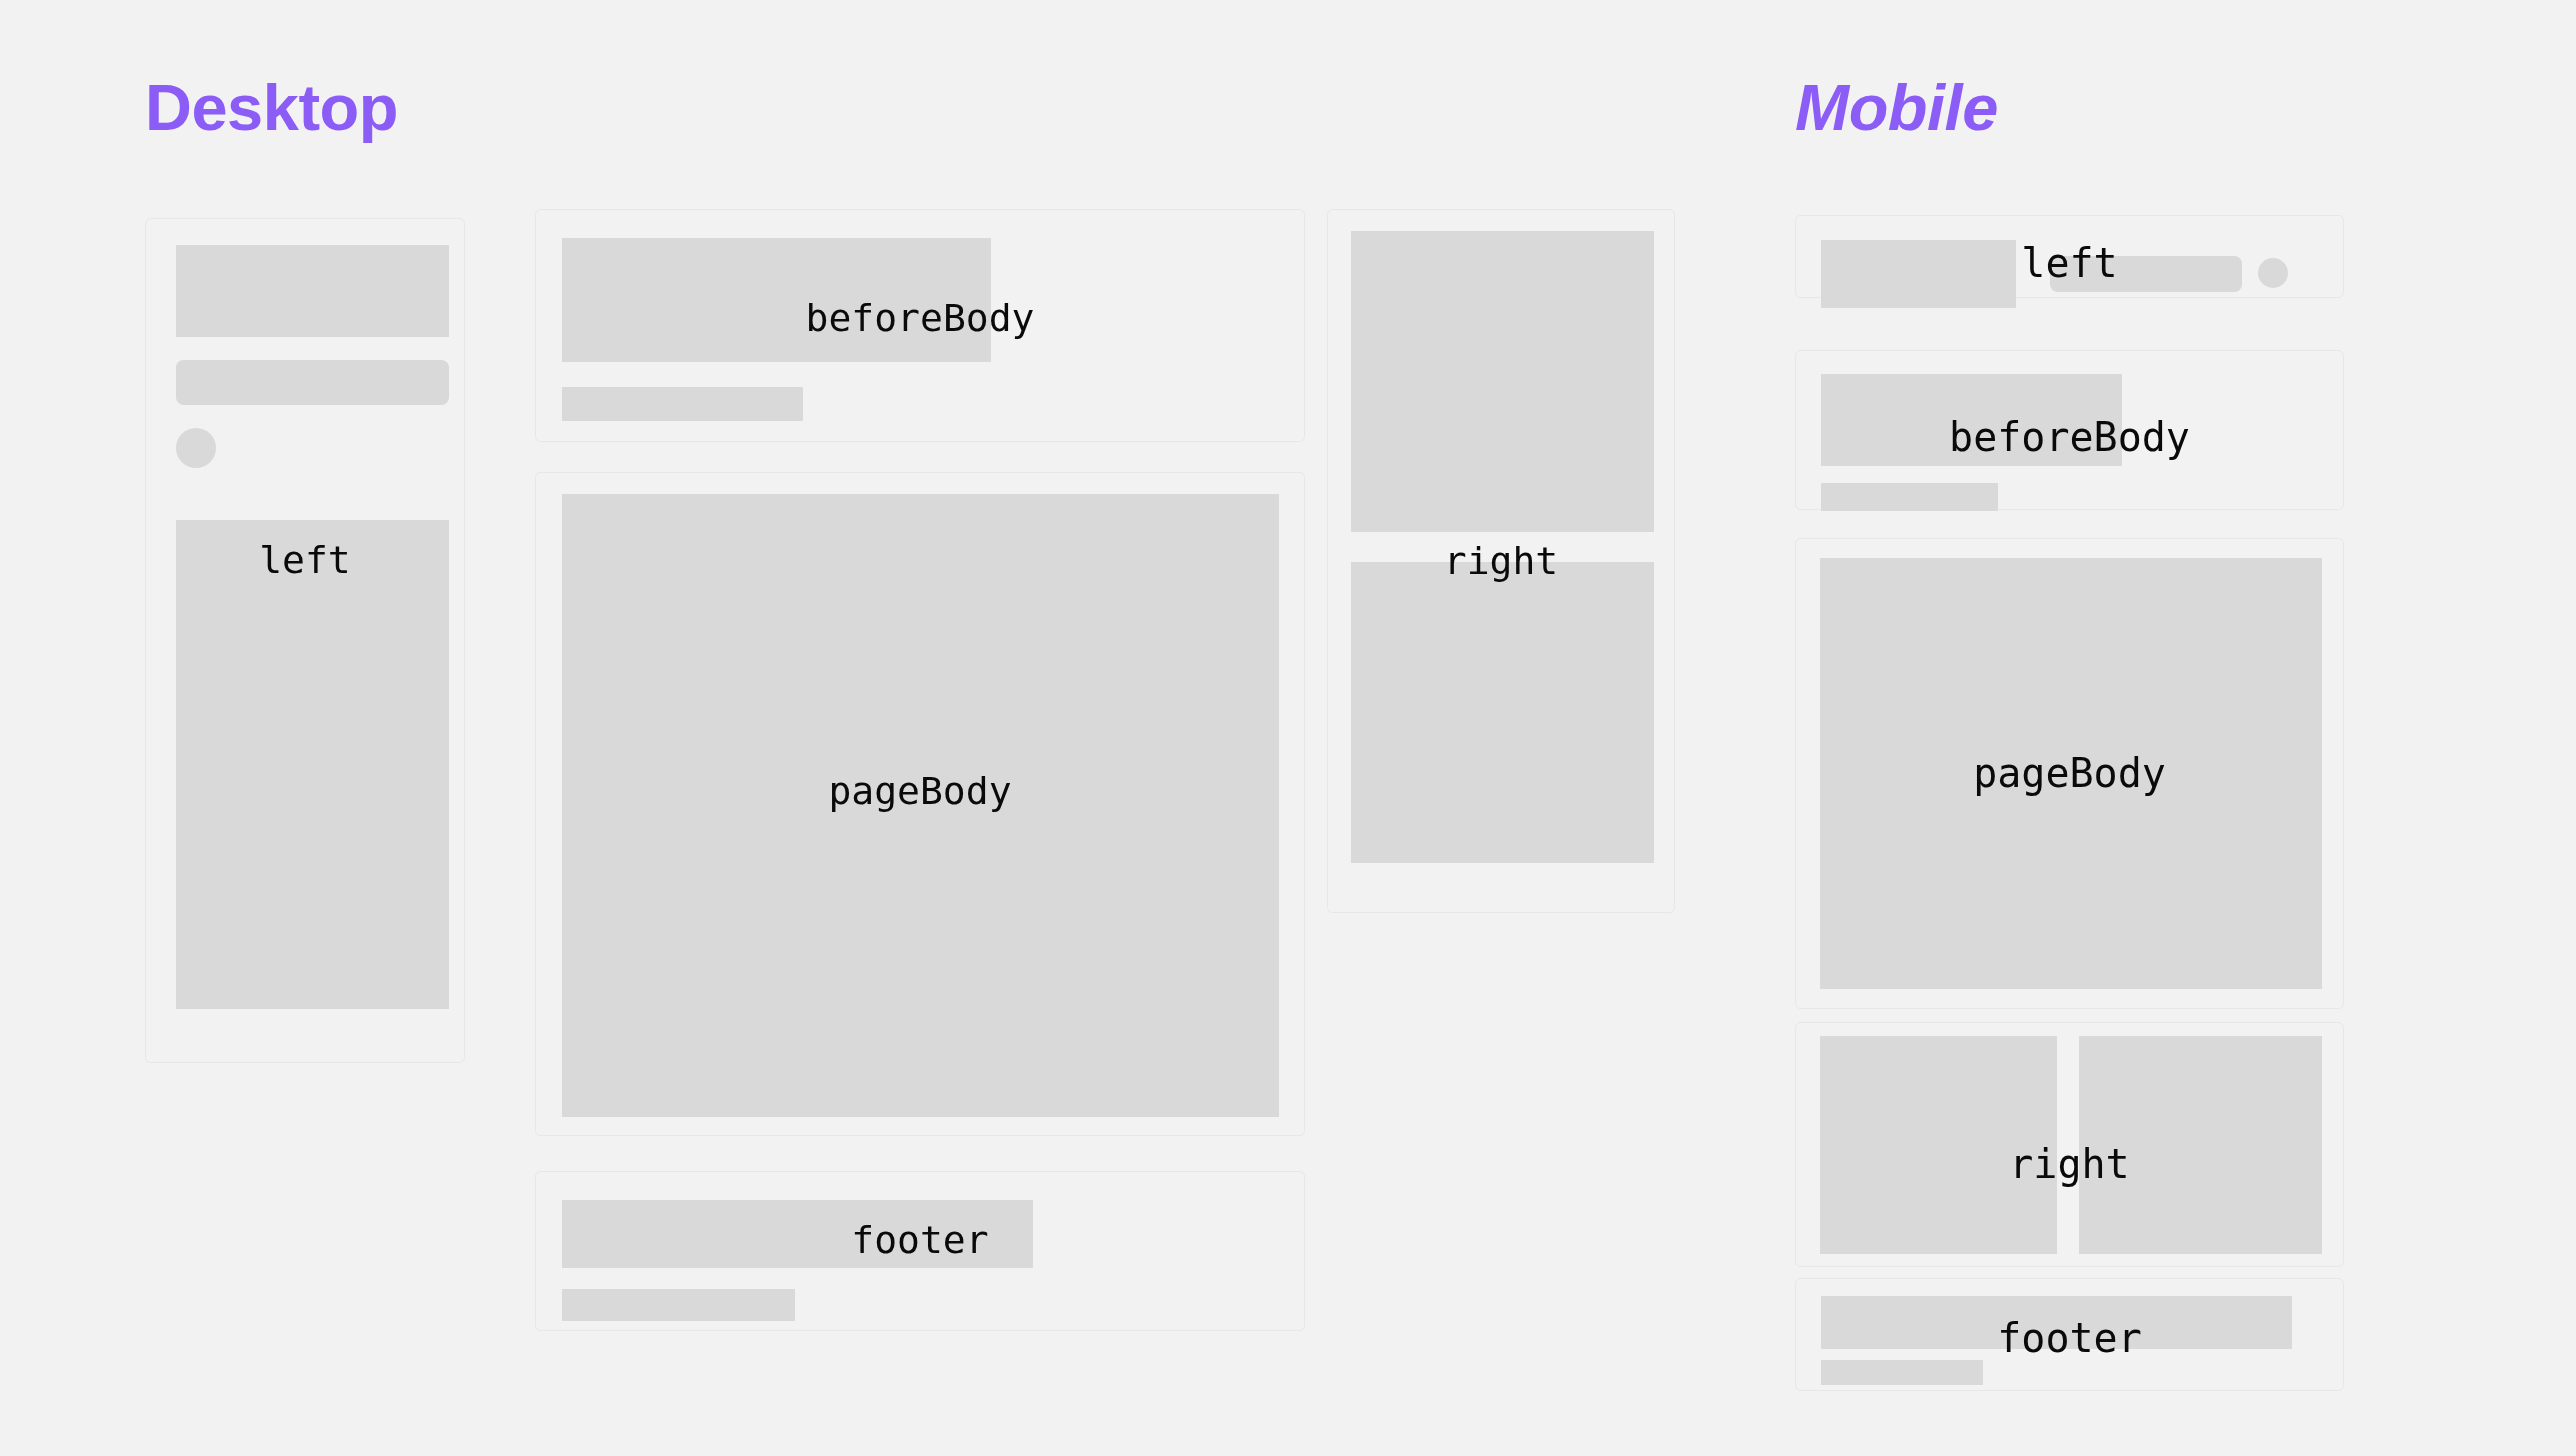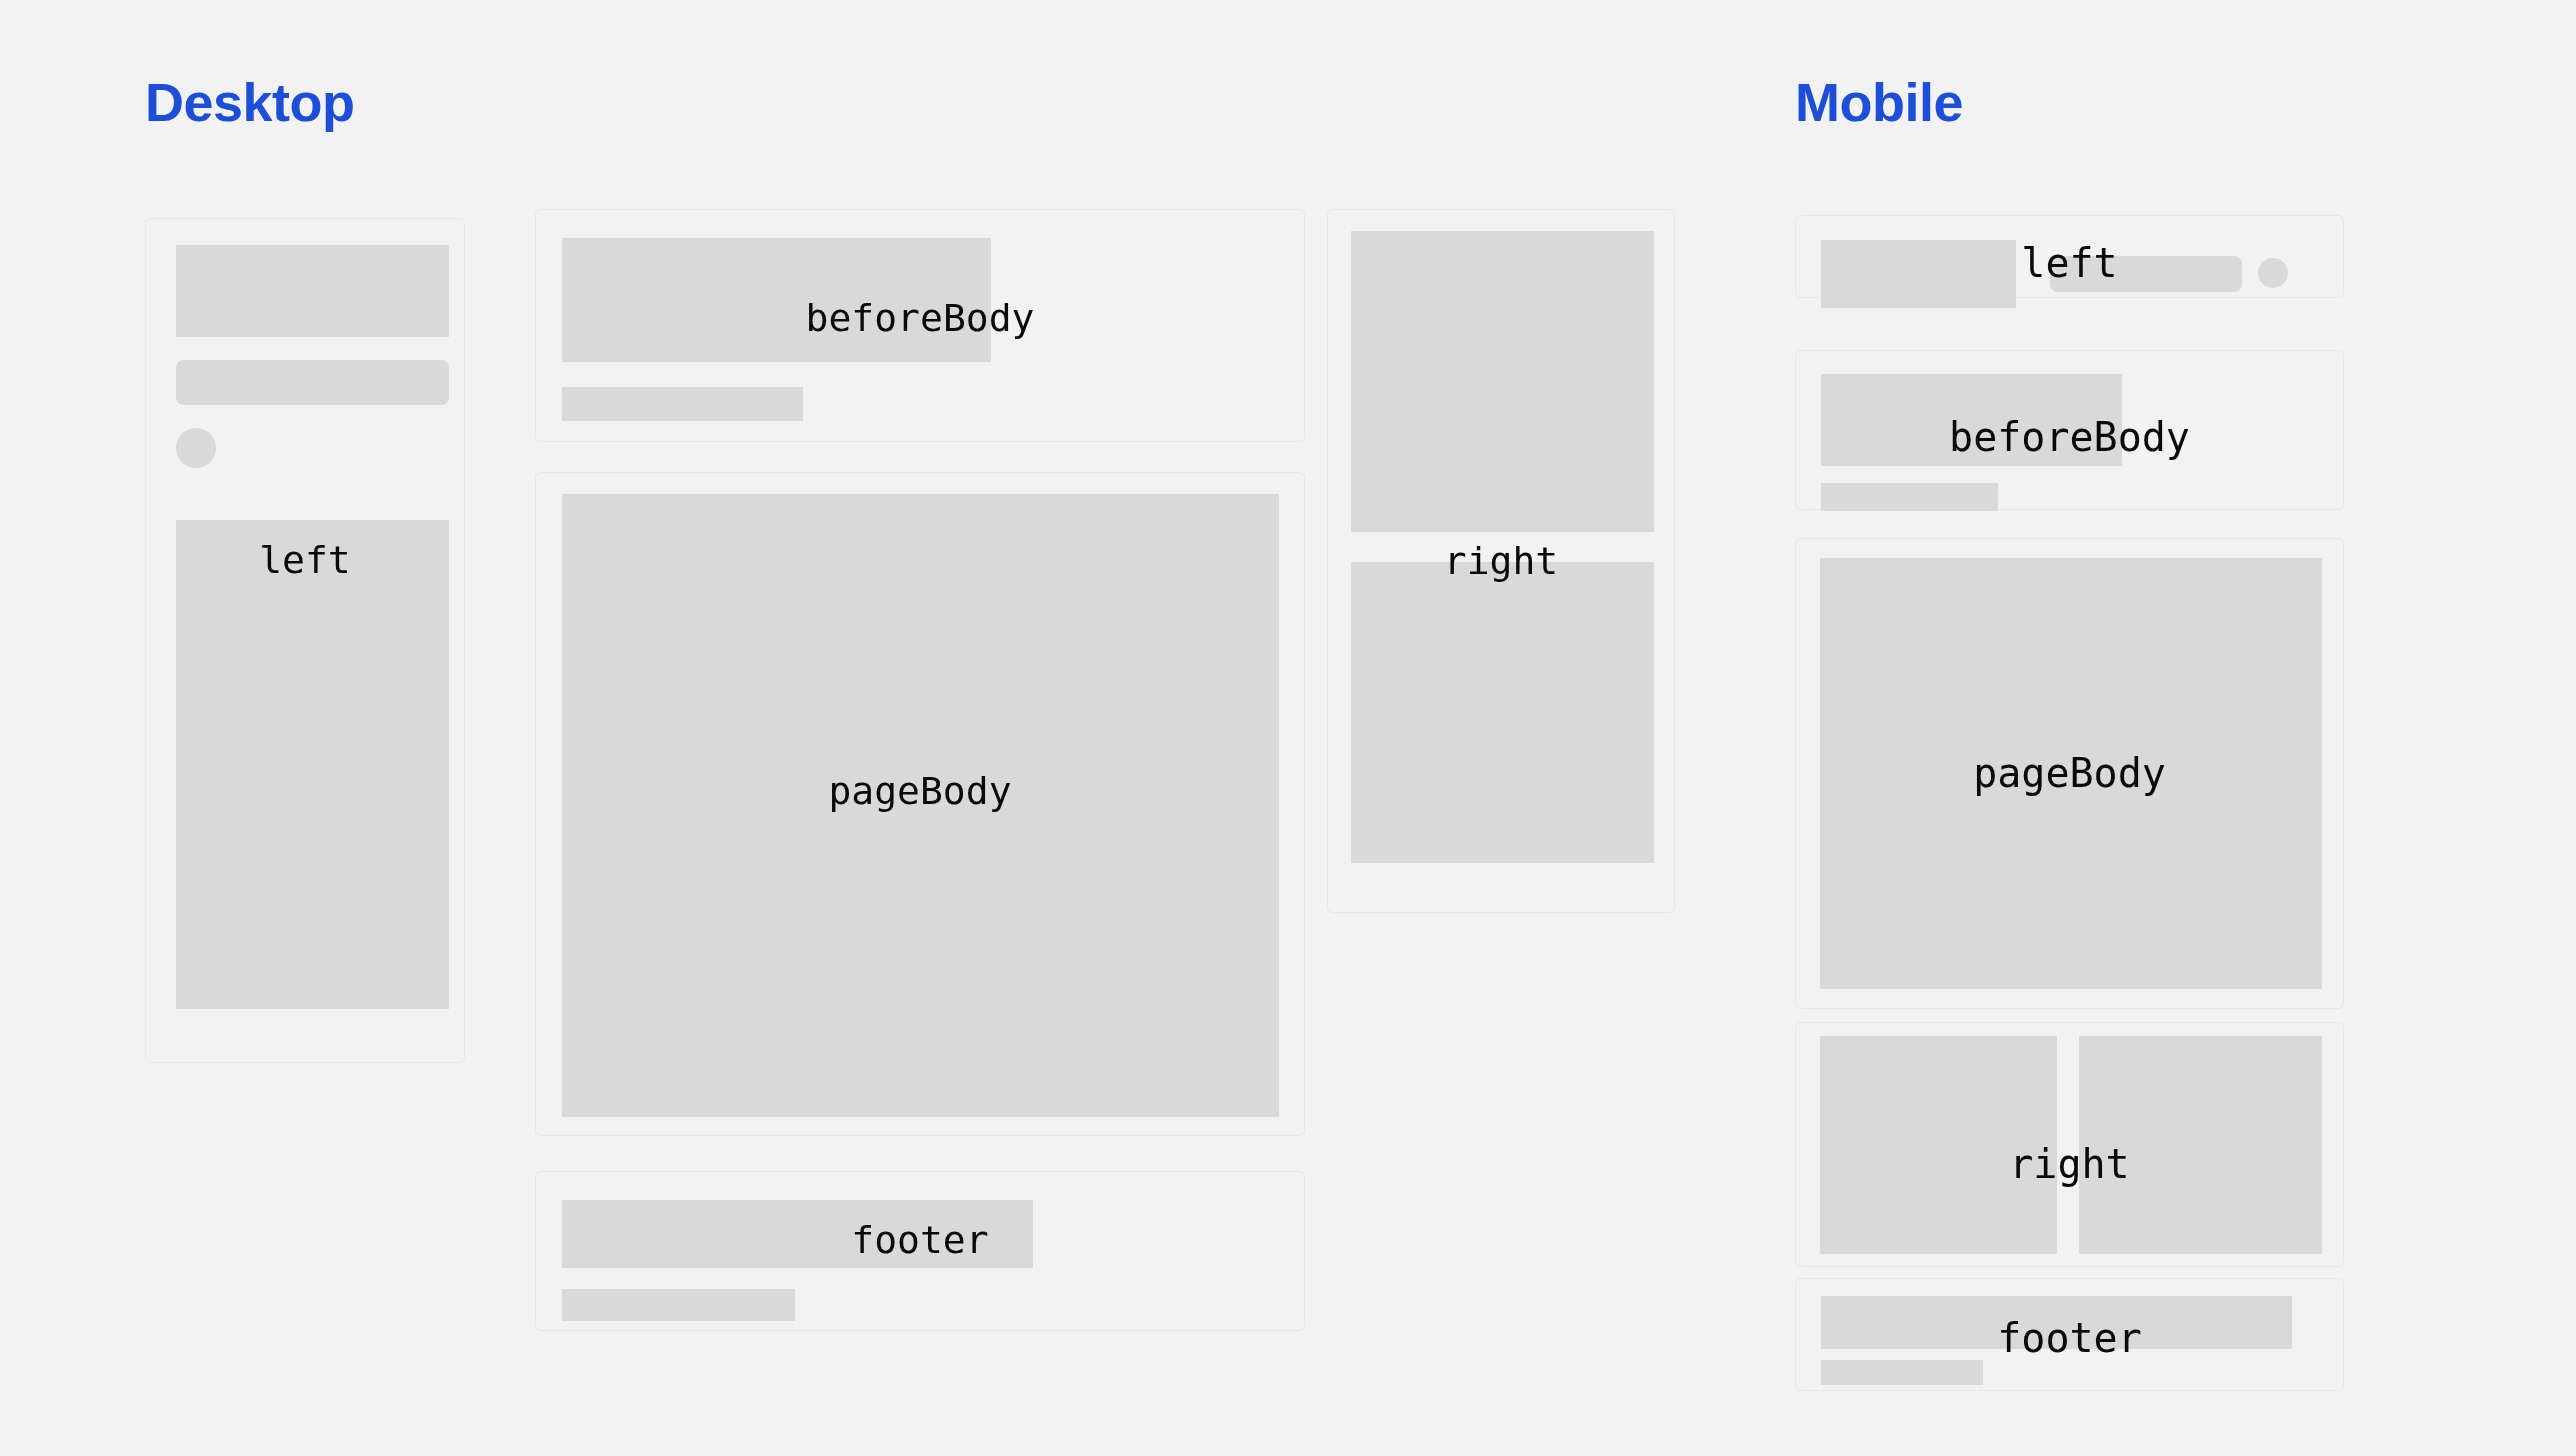--- a/index.html
+++ b/index.html
@@ -17,28 +17,28 @@
     width: 2576px;
     height: 1456px;
     background: #f2f2f2;
   }
 
   
   .heading {
     position: absolute;
     font-family: "Liberation Sans", sans-serif;
     font-weight: bold;
-    font-size: 54px;
+    font-size: 65px;
     line-height: 1;
-    color: #1d4ed8;
+    color: #8b5cf6;
     letter-spacing: -0.5px;
     white-space: nowrap;
   }
   #heading-desktop { left: 145px; top: 75px; }
-  #heading-mobile  { left: 1795px; top: 75px; }
+  #heading-mobile  { left: 1795px; top: 75px; font-style: italic; }
 
   
   .panel {
     position: absolute;
     background: #f2f2f2;
     border: 1.9px solid #e7e7e7;
     border-radius: 5.6px;
   }
 
   

